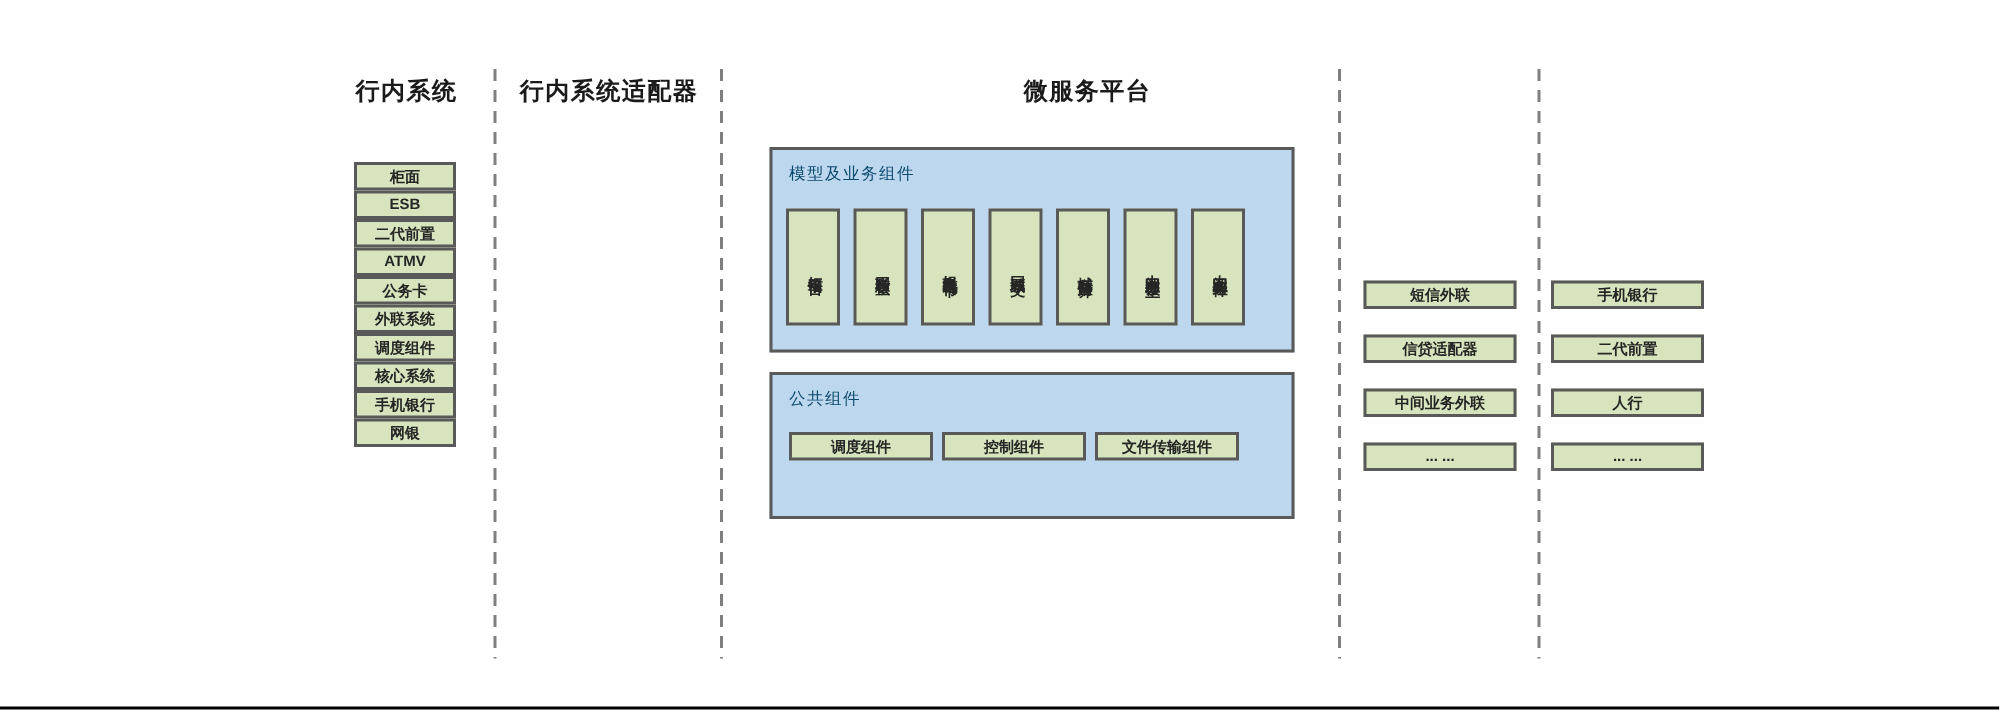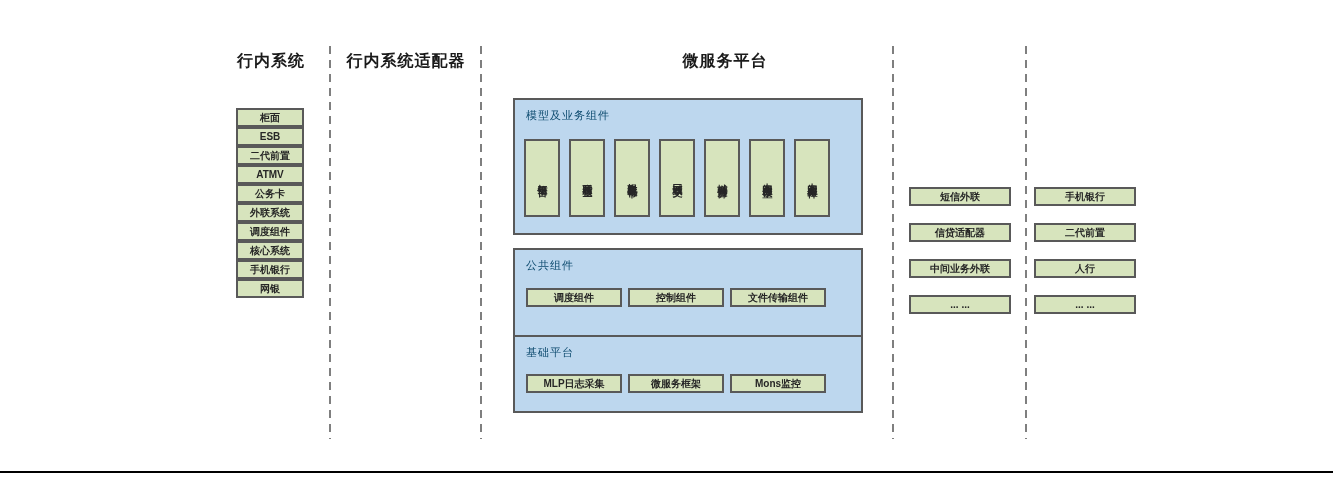--- a/index.html
+++ b/index.html
@@ -88,28 +88,20 @@
 
   <div class="bluebox" style="top:248px;height:98px">
     <div class="blabel">公共组件</div>
     <div class="hrow" style="top:38px">
       <div class="gbox">调度组件</div>
       <div class="gbox">控制组件</div>
       <div class="gbox">文件传输组件</div>
     </div>
   </div>
 
-  <div class="bluebox" style="top:335px;height:78px">
-    <div class="blabel">基础平台</div>
-    <div class="hrow" style="top:37px">
-      <div class="gbox">MLP日志采集</div>
-      <div class="gbox">微服务框架</div>
-      <div class="gbox">Mons监控</div>
-    </div>
-  </div>
 
   <div class="col gap17" style="left:909px;top:187px;width:102px">
     <div class="gbox">短信外联</div>
     <div class="gbox">信贷适配器</div>
     <div class="gbox">中间业务外联</div>
     <div class="gbox">... ...</div>
   </div>
 
   <div class="col gap17" style="left:1034px;top:187px;width:102px">
     <div class="gbox">手机银行</div>

